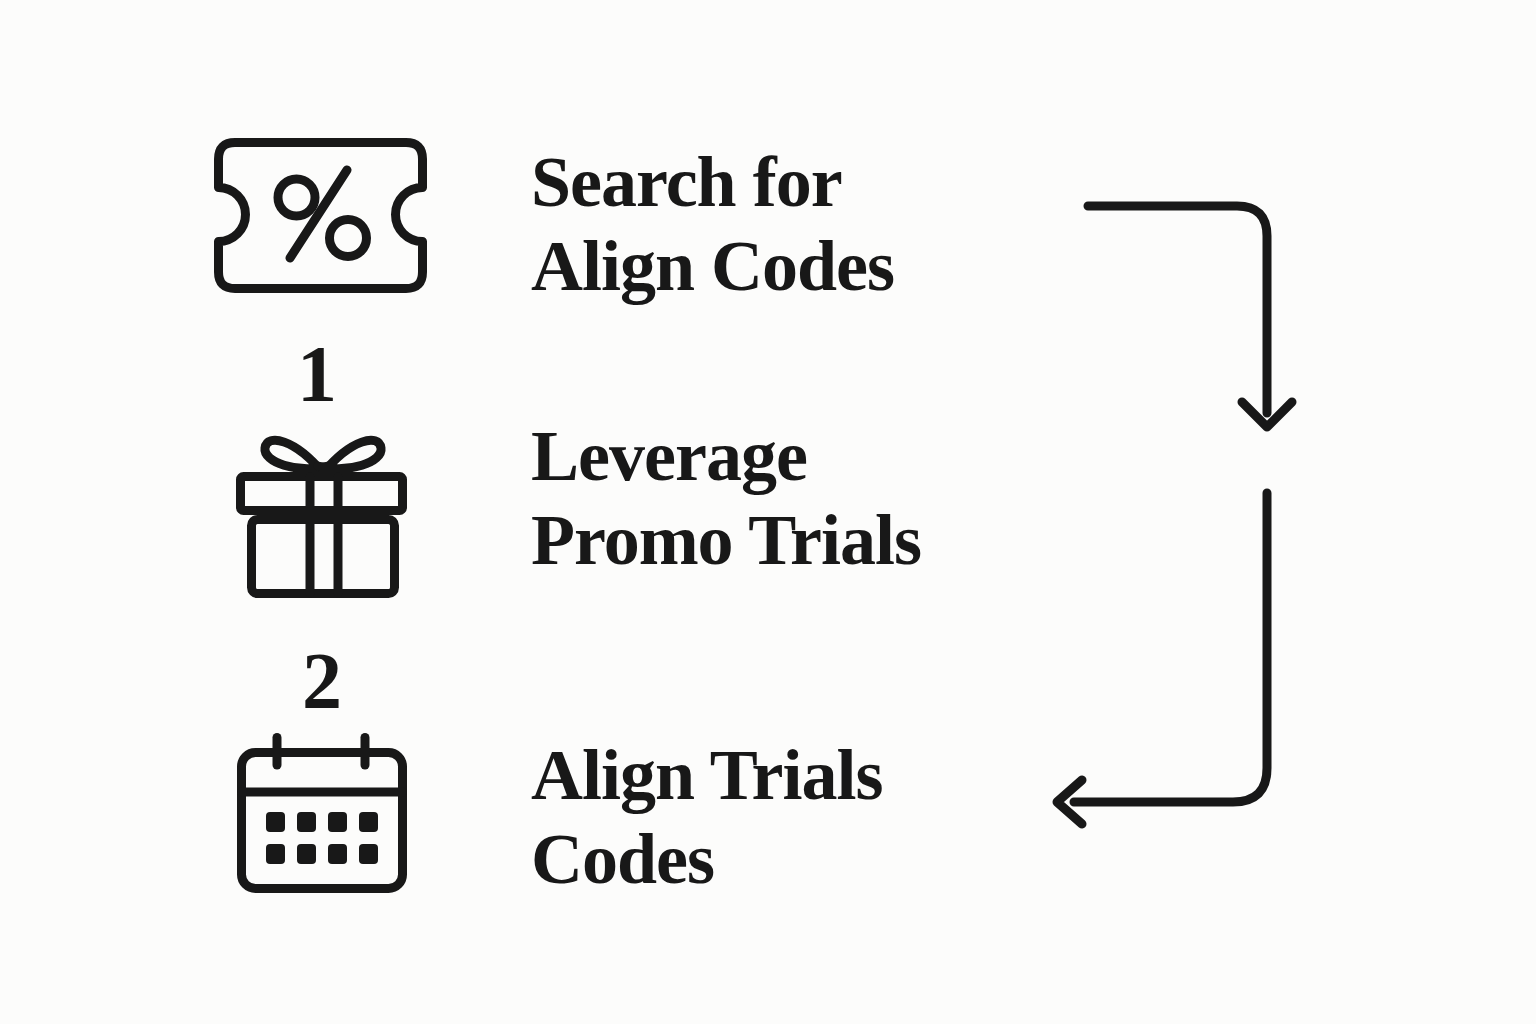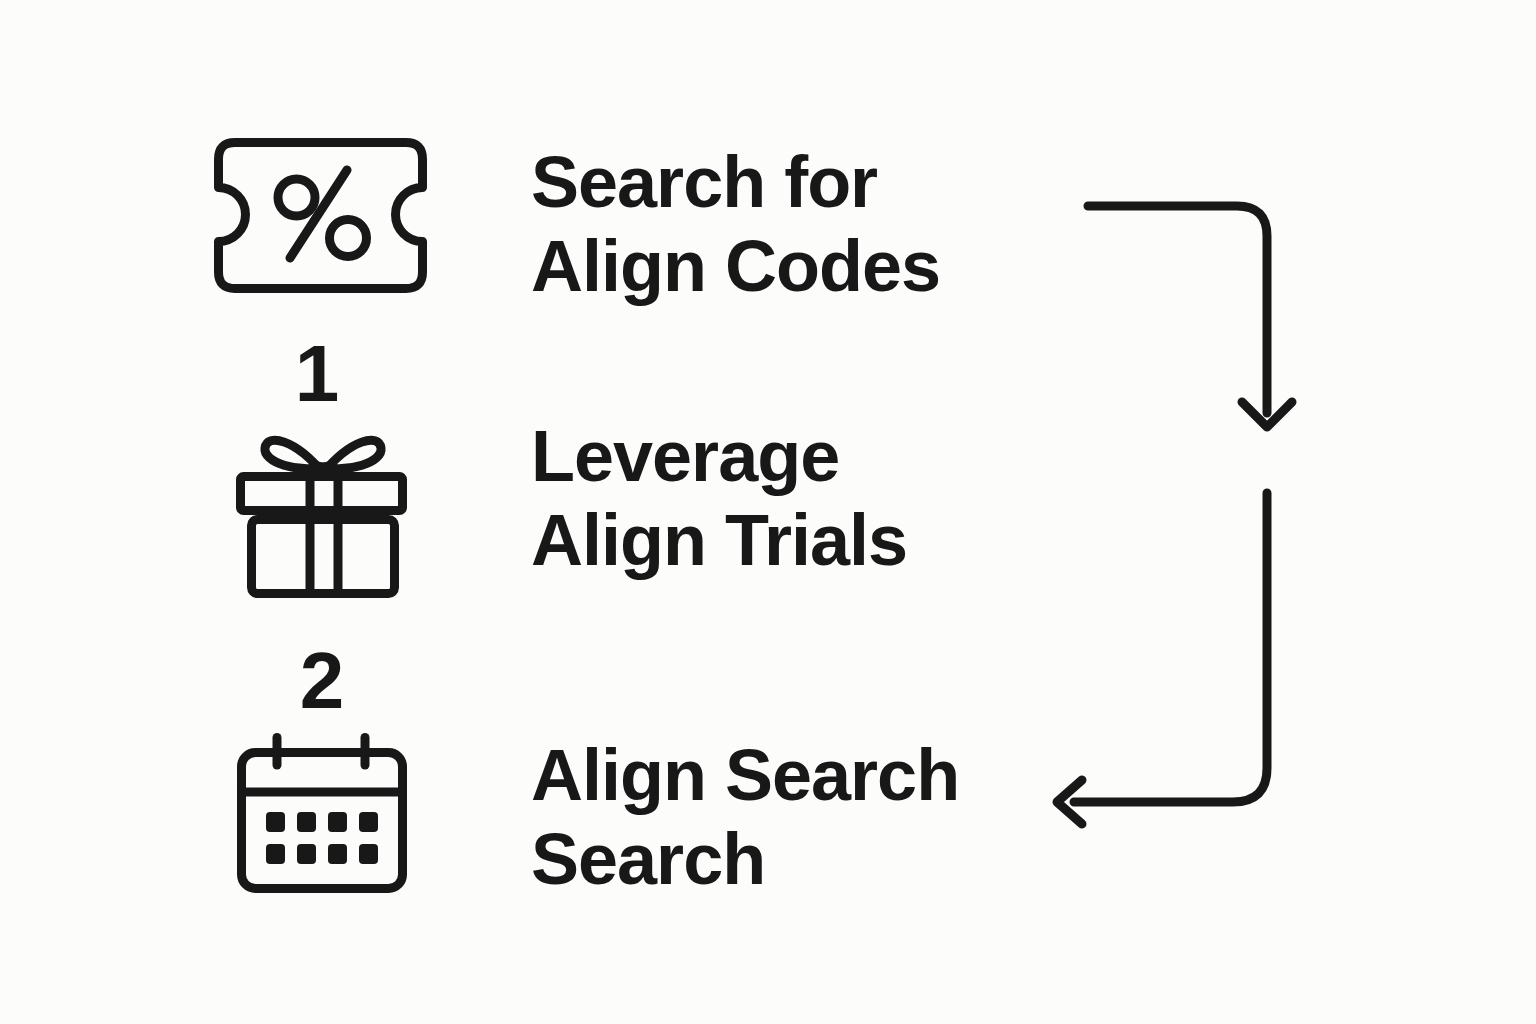--- a/index.html
+++ b/index.html
@@ -5,21 +5,21 @@
   html, body {
     margin: 0;
     padding: 0;
   }
   .stage {
     position: relative;
     width: 1536px;
     height: 1024px;
     background: var(--background, #fcfcfb);
     color: var(--ink, #181818);
-    font-family: Liberation Sans, sans-serif;
+    font-family: Liberation Serif, serif;
     overflow: hidden;
   }
   .abs { position: absolute; }
   .icon svg { display: block; }
   .icon .stroke {
     fill: none;
     stroke: currentColor;
     stroke-width: 9;
     stroke-linecap: round;
     stroke-linejoin: round;
@@ -77,21 +77,21 @@
       <path class="stroke" d="M 88 44 C 116 10, 144 4, 146 19 C 148 33, 114 45, 83 37"></path>
       <rect class="stroke" x="5.5" y="47.5" width="162" height="34" rx="3"></rect>
       <rect class="stroke" x="16.5" y="90.5" width="143" height="74" rx="6"></rect>
       <line class="stroke" x1="75" y1="48" x2="75" y2="164"></line>
       <line class="stroke" x1="103" y1="48" x2="103" y2="164"></line>
     </svg>
   </div>
 
   <div class="abs step-label" style="left:531px; top:414px;">
     <div>Leverage</div>
-    <div>Align Trials</div>
+    <div>Promo Trials</div>
   </div>
 
   <div class="abs step-number" style="left:282px; top:641px;">2</div>
 
   <div class="abs icon" style="left:235px; top:731px;">
     <svg width="174" height="166" viewBox="0 0 174 166" aria-hidden="true">
       <line class="stroke" x1="42" y1="6.5" x2="42" y2="34"></line>
       <line class="stroke" x1="130" y1="6.5" x2="130" y2="34"></line>
       <rect class="stroke" x="6.5" y="21.5" width="161" height="136" rx="14"></rect>
       <line class="stroke" x1="6.5" y1="61" x2="167.5" y2="61"></line>
@@ -100,22 +100,22 @@
       <rect class="fillsq" x="93" y="81" width="19" height="20" rx="4"></rect>
       <rect class="fillsq" x="124" y="81" width="19" height="20" rx="4"></rect>
       <rect class="fillsq" x="31" y="113" width="19" height="20" rx="4"></rect>
       <rect class="fillsq" x="62" y="113" width="19" height="20" rx="4"></rect>
       <rect class="fillsq" x="93" y="113" width="19" height="20" rx="4"></rect>
       <rect class="fillsq" x="124" y="113" width="19" height="20" rx="4"></rect>
     </svg>
   </div>
 
   <div class="abs step-label" style="left:531px; top:733px;">
-    <div>Align Search</div>
-    <div>Search</div>
+    <div>Align Trials</div>
+    <div>Codes</div>
   </div>
 
   <div class="abs arrows" style="left:1030px; top:185px;">
     <svg width="280" height="660" viewBox="0 0 280 660" aria-hidden="true">
       <g>
         <path class="stroke" d="M 58 21 H 207 Q 237 21 237 51 V 228"></path>
         <path class="stroke" d="M 212 217 L 237 242 L 262 217"></path>
       </g>
       <g>
         <path class="stroke" d="M 237 308 V 583 Q 237 617 203 617 H 44"></path>

